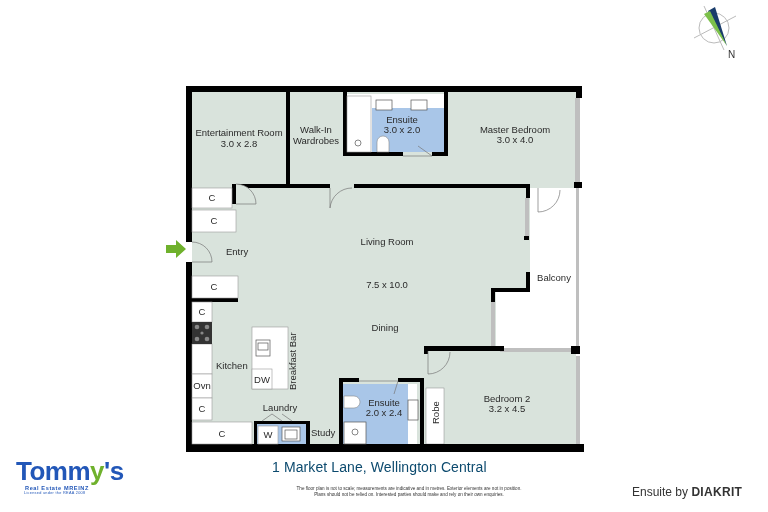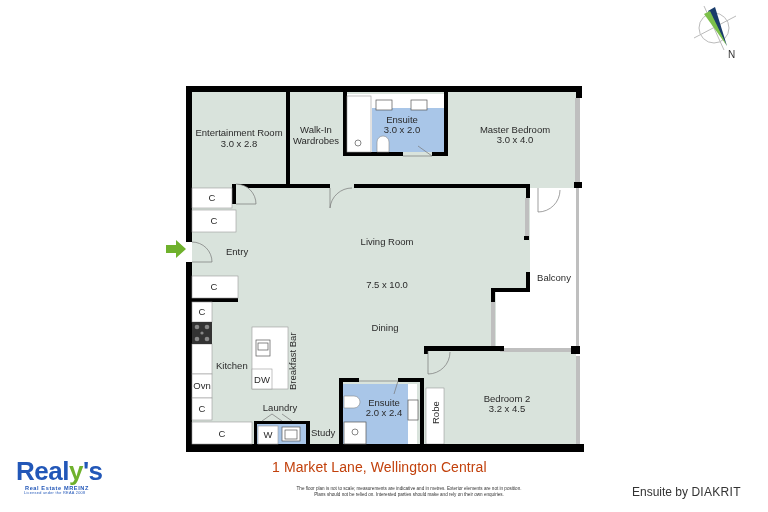--- a/index.html
+++ b/index.html
@@ -2,24 +2,24 @@
 <html><head>
 <meta charset="utf-8">
 <style>
   html, body { margin: 0; padding: 0; background: #ffffff; }
   body { width: 768px; height: 512px; position: relative; overflow: hidden; font-family: "Liberation Sans", sans-serif; }
   #plan { position: absolute; left: 0; top: 0; }
   .lbl { font-family: "Liberation Sans", sans-serif; fill: #2a2a2a; }
   .room-label { font-size: 9.5px; }
   .room-dim { font-size: 9.5px; }
   .small-label { font-size: 9.5px; }
-  .address { position: absolute; left: 272px; top: 459px; font-size: 14px; color: #c2410c; letter-spacing: 0.1px; }
+  .address { position: absolute; left: 272px; top: 459px; font-size: 14px; color: #0c4a6e; letter-spacing: 0.1px; }
   .disclaimer { position: absolute; left: 264px; top: 486px; width: 290px; text-align: center; font-size: 4.6px; line-height: 6px; color: #333; }
   .produced { position: absolute; left: 632px; top: 485px; font-size: 12px; color: #333; }
-  .produced b { font-weight: normal; letter-spacing: 0.3px; }
+  .produced b { font-weight: bold; letter-spacing: 0.3px; }
   .logo { position: absolute; left: 16px; top: 458px; }
   .logo-main { font-size: 26px; font-weight: bold; color: #2257b8; letter-spacing: -0.5px; line-height: 26px; }
   .logo-main .y { color: #6fb12c; }
   .logo-sub { font-size: 5.6px; font-weight: bold; color: #2257b8; letter-spacing: 0.6px; margin-left: 9px; margin-top: 1px; }
   .logo-lic { font-size: 3.8px; color: #2257b8; margin-left: 8px; letter-spacing: 0.3px; }
   .compass { position: absolute; left: 690px; top: 2px; }
 </style>
 </head>
 <body>
 
@@ -199,21 +199,21 @@
 <svg class="compass" width="60" height="62" viewBox="0 0 60 62">
   <circle cx="24" cy="26" r="15" fill="none" stroke="#bbb" stroke-width="1"></circle>
   <line x1="4" y1="36" x2="46" y2="14" stroke="#bbb" stroke-width="1"></line>
   <line x1="14" y1="4" x2="34" y2="48" stroke="#bbb" stroke-width="1"></line>
   <polygon points="18,9 25,5 37,44" fill="#1a3d6b"></polygon>
   <polygon points="14,12 20,9 37,44" fill="#7cc04a"></polygon>
   <text x="38" y="56" font-size="10" fill="#333" font-family="Liberation Sans, sans-serif">N</text>
 </svg>
 
 <div class="logo">
-  <div class="logo-main"><span>Real</span><span class="y">y</span><span>'s</span></div>
+  <div class="logo-main"><span>Tomm</span><span class="y">y</span><span>'s</span></div>
   <div class="logo-sub">Real Estate MREINZ</div>
   <div class="logo-lic">Licensed under the REAA 2008</div>
 </div>
 
 <div class="address">1 Market Lane, Wellington Central</div>
 <div class="disclaimer">
   <div>The floor plan is not to scale; measurements are indicative and in metres. Exterior elements are not in position.</div>
   <div>Plans should not be relied on. Interested parties should make and rely on their own enquiries.</div>
 </div>
 <div class="produced"><span>Ensuite by</span> <b>DIAKRIT</b></div>

